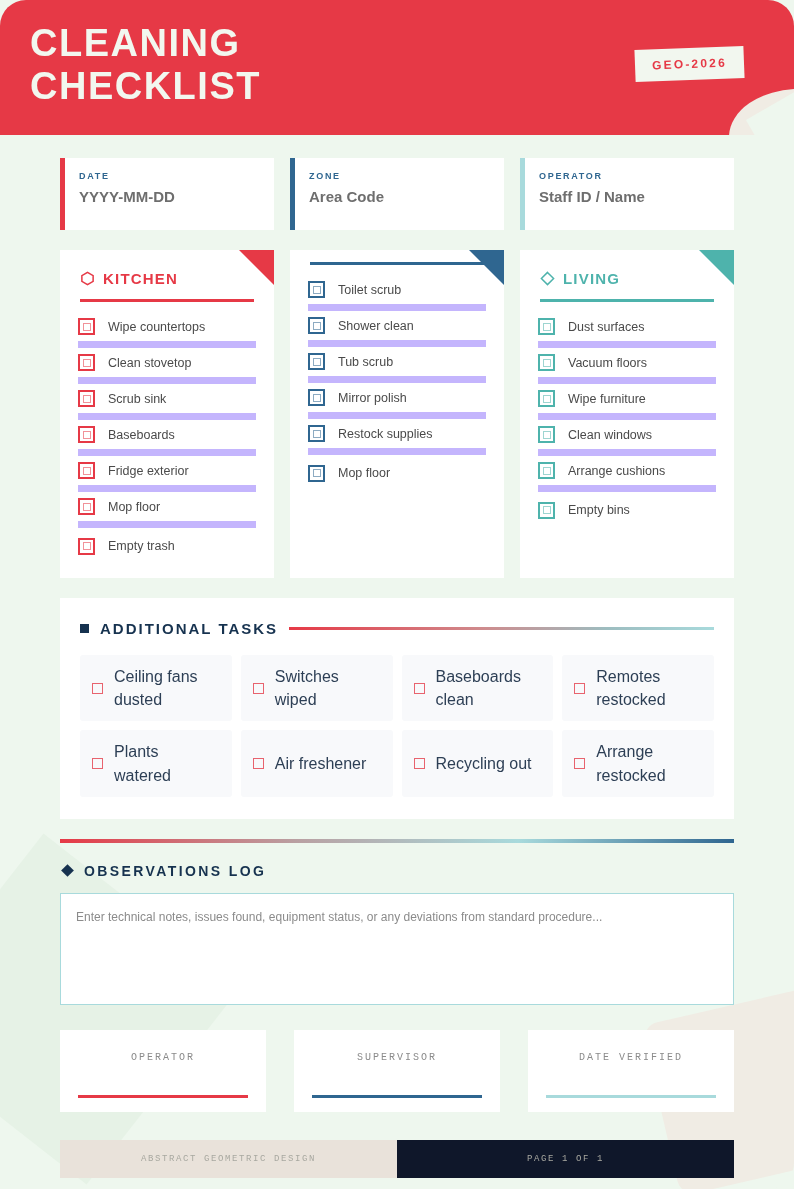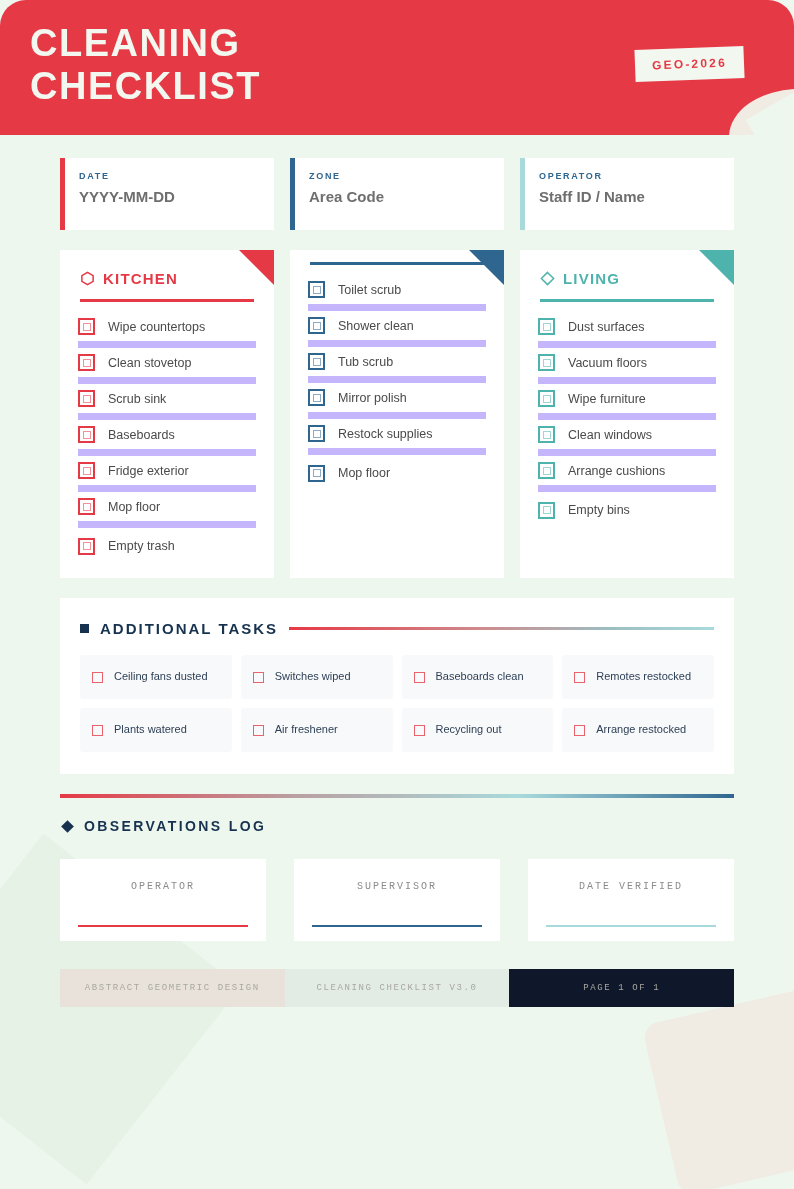--- a/index.html
+++ b/index.html
@@ -235,21 +235,21 @@
     gap: 11px;
     padding: 10px 12px;
     min-height: 44px;
   }
   .chip-box {
     width: 11px; height: 11px;
     flex: 0 0 11px;
     border: 1.5px solid #e8636e;
   }
   .chip-label {
-    font-size: 11px;
+    font-size: 16px;
     color: #2d3f55;
     line-height: 1.45;
   }
 
   
   .obs { position: relative; margin: 20px 60px 0 60px; z-index: 2; }
   .obs-rule {
     height: 4px;
     background: linear-gradient(90deg, #e63946 0%, #b9a0a2 35%, #a8dadc 68%, #2f6690 100%);
   }
@@ -561,36 +561,38 @@
         </div>
       </div>
   </div>
 
   <div class="obs">
     <div class="obs-rule"></div>
     <div class="obs-head">
       <span class="obs-diamond"></span>
       <span class="obs-title">OBSERVATIONS LOG</span>
     </div>
+    <div class="obs-box">
+      <div class="obs-ph">Enter technical notes, issues found, equipment status, or any deviations from standard procedure...</div>
+    </div>
   </div>
 
   <div class="sigs" id="sigs">
       <div class="sig">
         <div class="sig-label">OPERATOR</div>
         <div class="sig-line" style="background:#e63946"></div>
       </div>
       <div class="sig">
         <div class="sig-label">SUPERVISOR</div>
         <div class="sig-line" style="background:#2f6690"></div>
       </div>
       <div class="sig">
         <div class="sig-label">DATE VERIFIED</div>
         <div class="sig-line" style="background:#a8dadc"></div>
       </div>
     </div>
 
   <div class="footer" id="footer">
       <div class="foot-cell c1">ABSTRACT GEOMETRIC DESIGN</div>
-      <div class="foot-cell c2">CLEANING CHECKLIST V3.0</div>
       <div class="foot-cell c3">PAGE 1 OF 1</div>
     </div>
 
 </div>
 
 </body></html>

